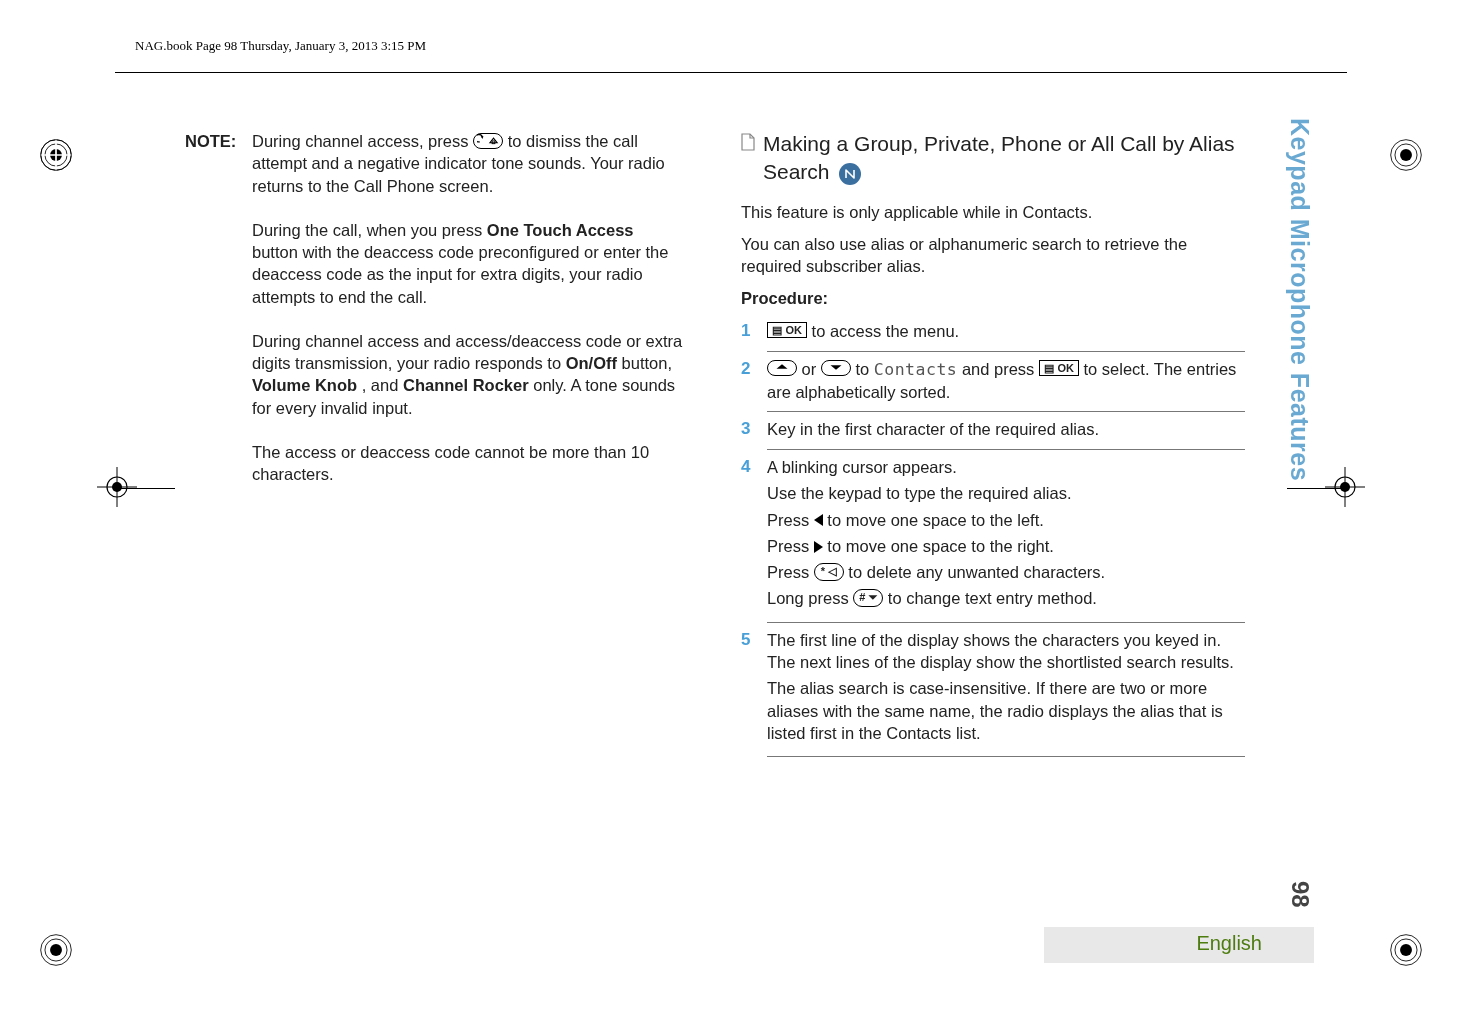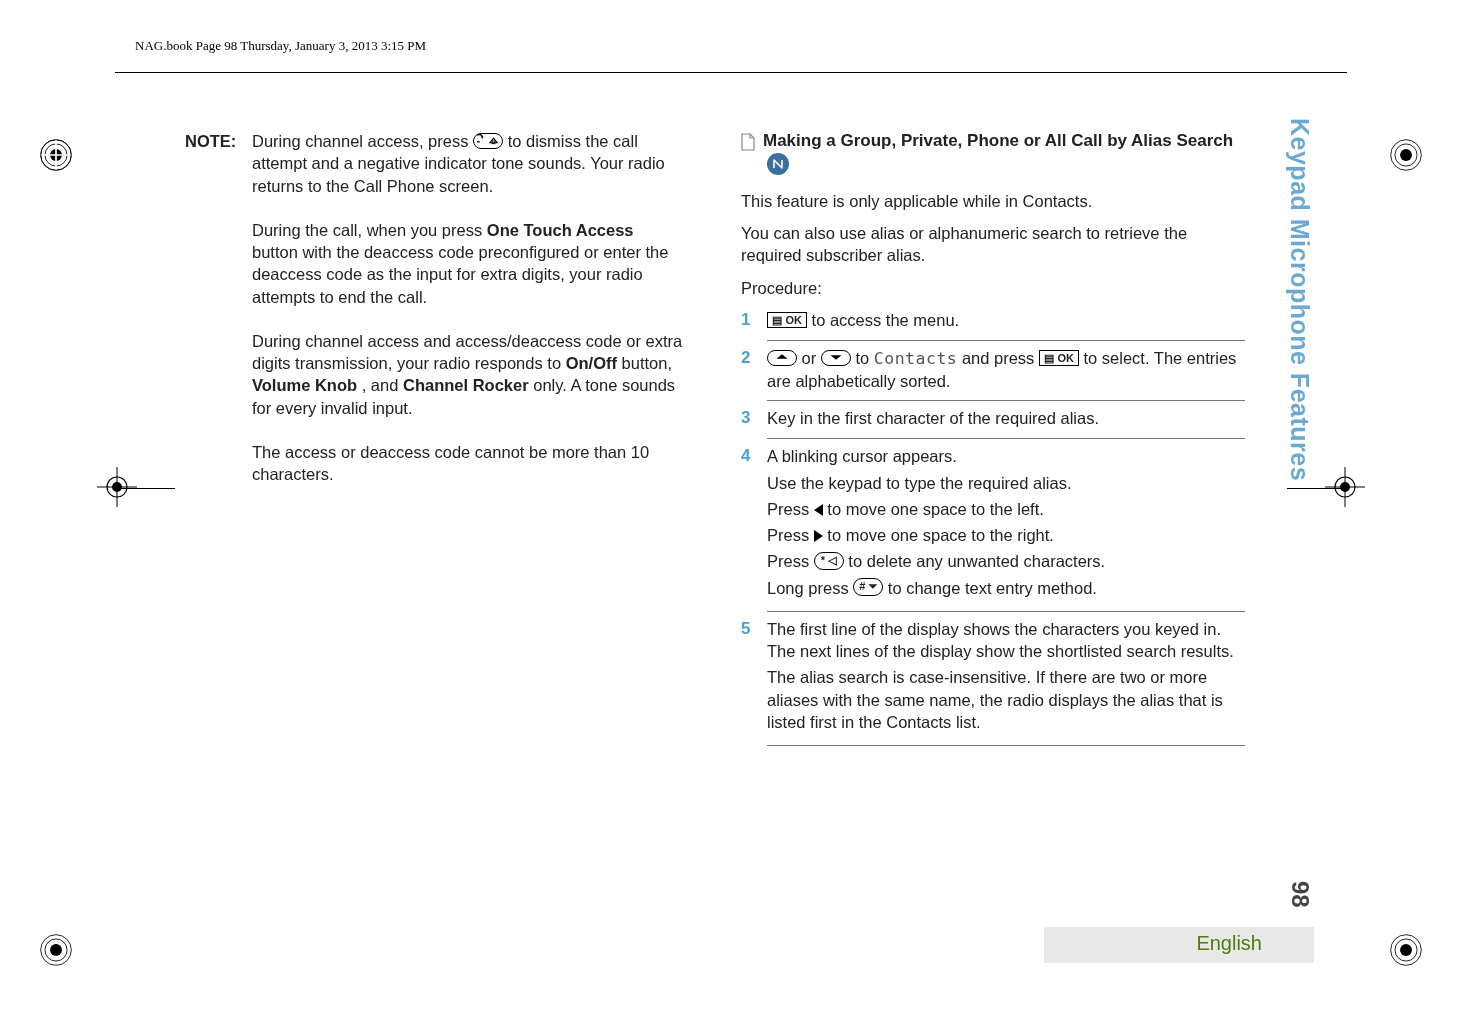--- a/index.html
+++ b/index.html
@@ -62,30 +62,30 @@
     .note-label { font-weight: bold; flex-shrink: 0; width: 57px; }
     .note-body { flex: 1; }
     .note-body p { margin-bottom: 22px; }
     .note-body p:last-child { margin-bottom: 0; }
 
     .bold { font-weight: bold; }
 
     
     .heading-row { display: flex; align-items: flex-start; gap: 8px; margin-bottom: 14px; }
     .doc-icon { width: 14px; height: 18px; margin-top: 3px; flex-shrink: 0; }
-    .heading-text { font-weight: bold; font-size: 17px; line-height: 1.35; }
+    .heading-text { font-weight: normal; font-size: 21px; line-height: 1.35; }
     .nfc-badge {
       display: inline-flex; width: 22px; height: 22px; border-radius: 50%;
       background: #3a6fa0; align-items: center; justify-content: center;
       vertical-align: middle; margin-left: 4px;
     }
     .nfc-badge svg { width: 14px; height: 14px; }
 
     .para { margin-bottom: 10px; }
-    .proc-label { font-weight: normal; margin-top: 8px; margin-bottom: 6px; }
+    .proc-label { font-weight: bold; margin-top: 8px; margin-bottom: 6px; }
 
     .step { display: flex; gap: 12px; padding: 4px 0 6px 0; }
     .step-num { color: #49a0d8; font-weight: bold; font-size: 17px; width: 14px; flex-shrink: 0; }
     .step-body { flex: 1; }
     .step-body p { margin-bottom: 4px; }
     .step-rule { border-top: 1px solid #777; margin: 2px 0 2px 26px; }
 
     .mono-label { font-family: monospace; letter-spacing: 0.5px; color: #555; }
 
     .key-box {

